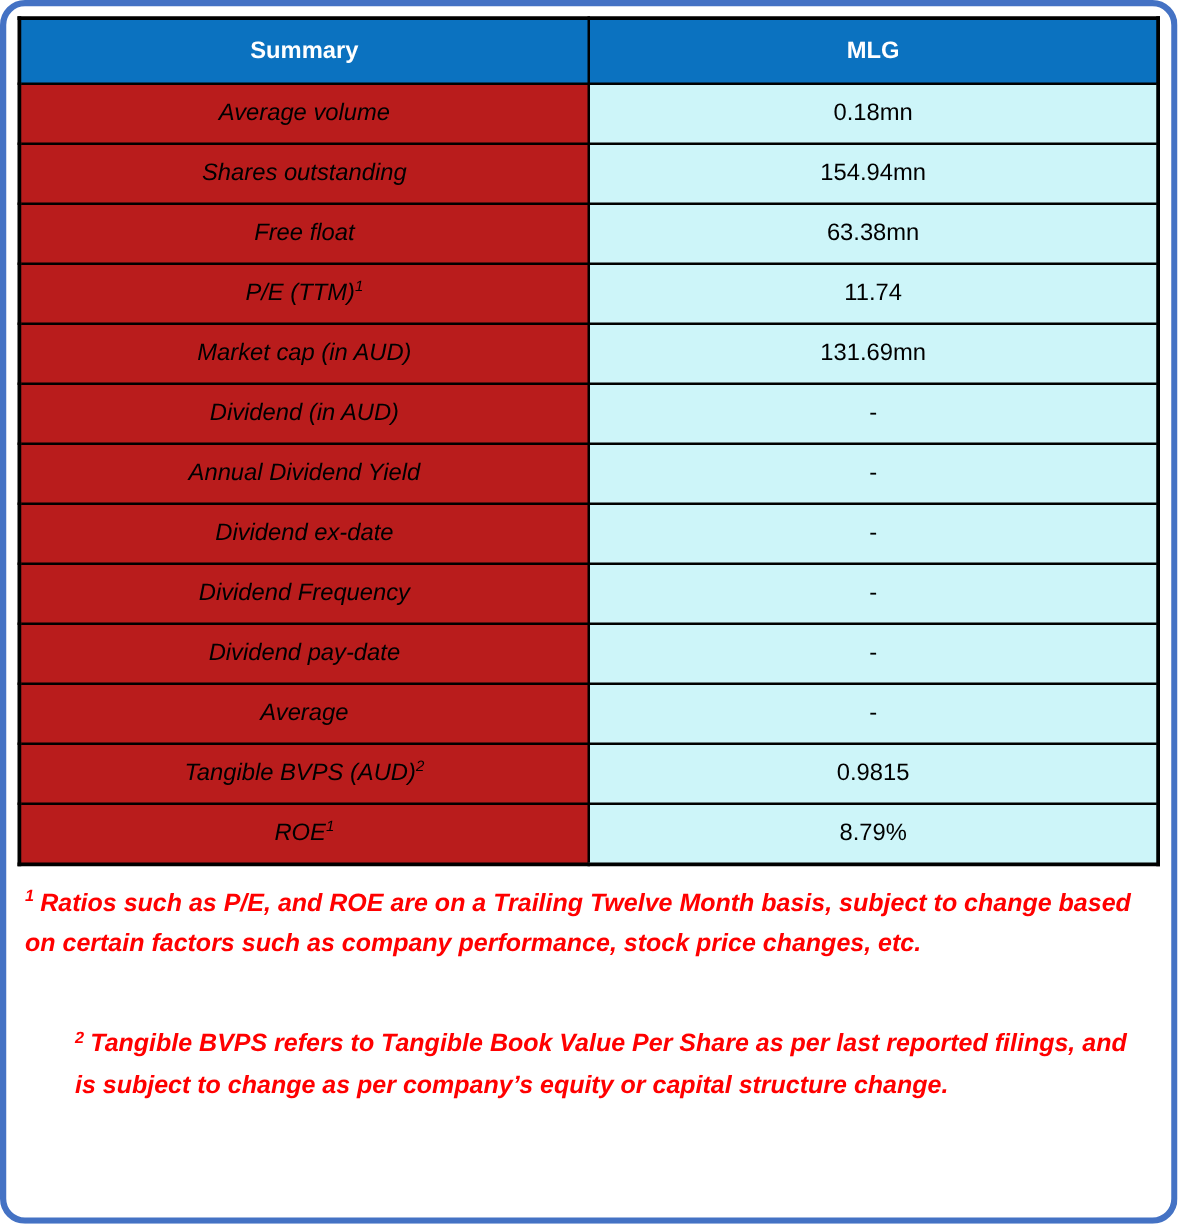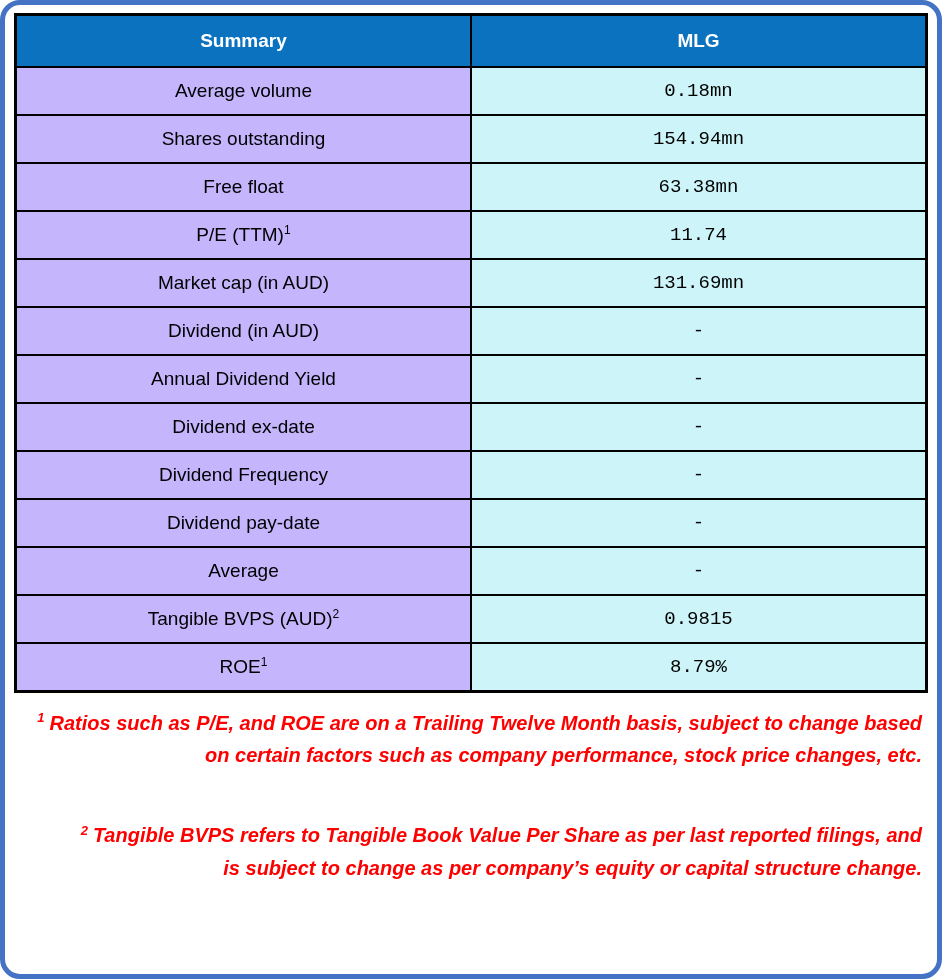--- a/index.html
+++ b/index.html
@@ -36,44 +36,43 @@
   table.summary-table thead th {
     background: #0B72C0;
     color: #FFFFFF;
     font-weight: bold;
     height: 50px;
   }
   table.summary-table tbody tr {
     height: 48px;
   }
   td.label-cell {
-    background: #c4b5fd;
+    background: #b91c1c;
     width: 66.5%;
+    font-style: italic;
   }
   td.value-cell {
     background: #CDF5F9;
     width: 33.5%;
-    font-family: Liberation Mono, monospace;
   }
   td .sup, th .sup {
     font-size: 12px;
     vertical-align: super;
     line-height: 0;
   }
   .footnotes {
     padding: 14px 6px 0 6px;
     color: #FF0000;
     font-weight: bold;
     font-style: italic;
     font-size: 20px;
     line-height: 1.62;
   }
   .footnote {
     margin: 0 0 6px 0;
-    text-align: right;
   }
   .footnote.second {
     margin-top: 48px;
     margin-left: 40px;
   }
   .footnote sup {
     font-size: 13px;
     line-height: 0;
     margin-right: 5px;
   }

